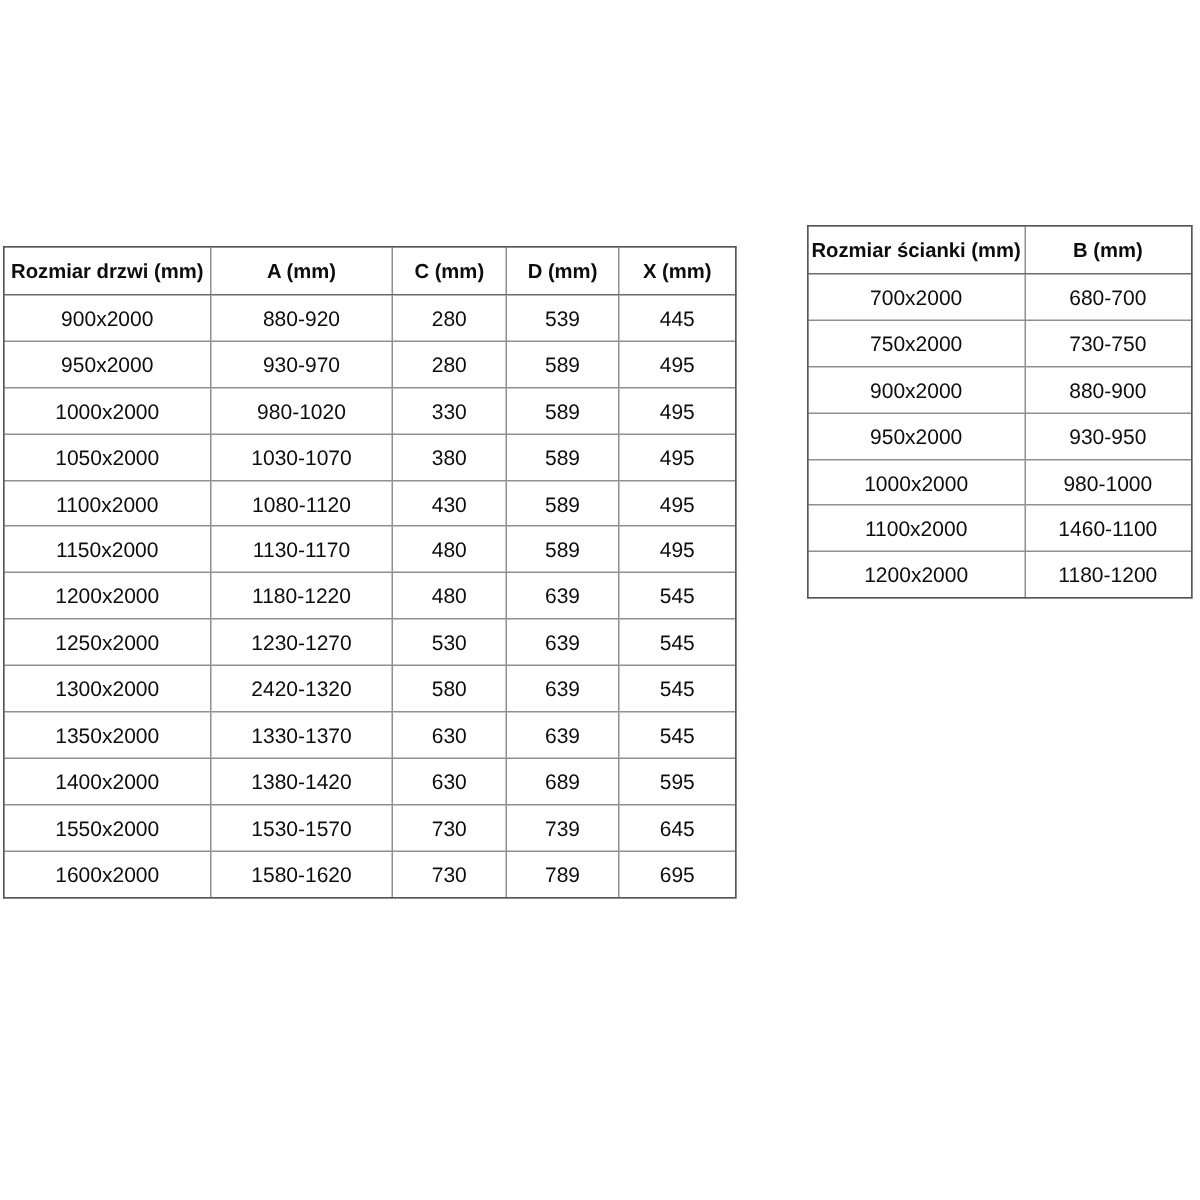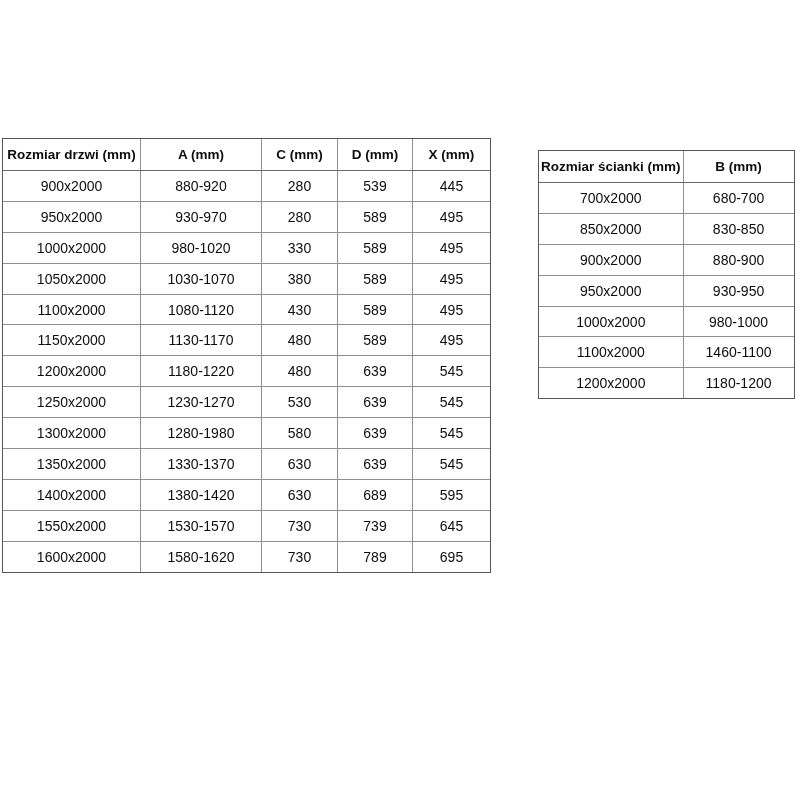--- a/index.html
+++ b/index.html
@@ -31,21 +31,21 @@
     font-size: 13.5px;
     font-weight: bold;
     height: 31px;
     border-bottom-color: #6a6a6a;
   }
   table.spec td {
     font-size: 14px;
     font-weight: normal;
     height: 29.9px;
   }
-  .doors-table { position: absolute; left: 2px;  top: 138px; }
+  .doors-table { position: absolute; left: 2px;  top: 164px; }
   .walls-table { position: absolute; left: 538px; top: 150px; }
   .doors-table col.c0 { width: 138px; }
   .doors-table col.c1 { width: 121px; }
   .doors-table col.c2 { width: 76px; }
   .doors-table col.c3 { width: 75px; }
   .doors-table col.c4 { width: 78px; }
   .walls-table col.c0 { width: 139px; }
   .walls-table col.c1 { width: 111px; }
 </style>
 </head>
@@ -122,21 +122,21 @@
         </tr>
         <tr>
           <td>1250x2000</td>
           <td>1230-1270</td>
           <td>530</td>
           <td>639</td>
           <td>545</td>
         </tr>
         <tr>
           <td>1300x2000</td>
-          <td>1280-1980</td>
+          <td>2420-1320</td>
           <td>580</td>
           <td>639</td>
           <td>545</td>
         </tr>
         <tr>
           <td>1350x2000</td>
           <td>1330-1370</td>
           <td>630</td>
           <td>639</td>
           <td>545</td>
@@ -175,22 +175,22 @@
           <th>Rozmiar ścianki (mm)</th>
           <th>B (mm)</th>
         </tr>
       </thead>
       <tbody>
         <tr>
           <td>700x2000</td>
           <td>680-700</td>
         </tr>
         <tr>
-          <td>850x2000</td>
-          <td>830-850</td>
+          <td>750x2000</td>
+          <td>730-750</td>
         </tr>
         <tr>
           <td>900x2000</td>
           <td>880-900</td>
         </tr>
         <tr>
           <td>950x2000</td>
           <td>930-950</td>
         </tr>
         <tr>

